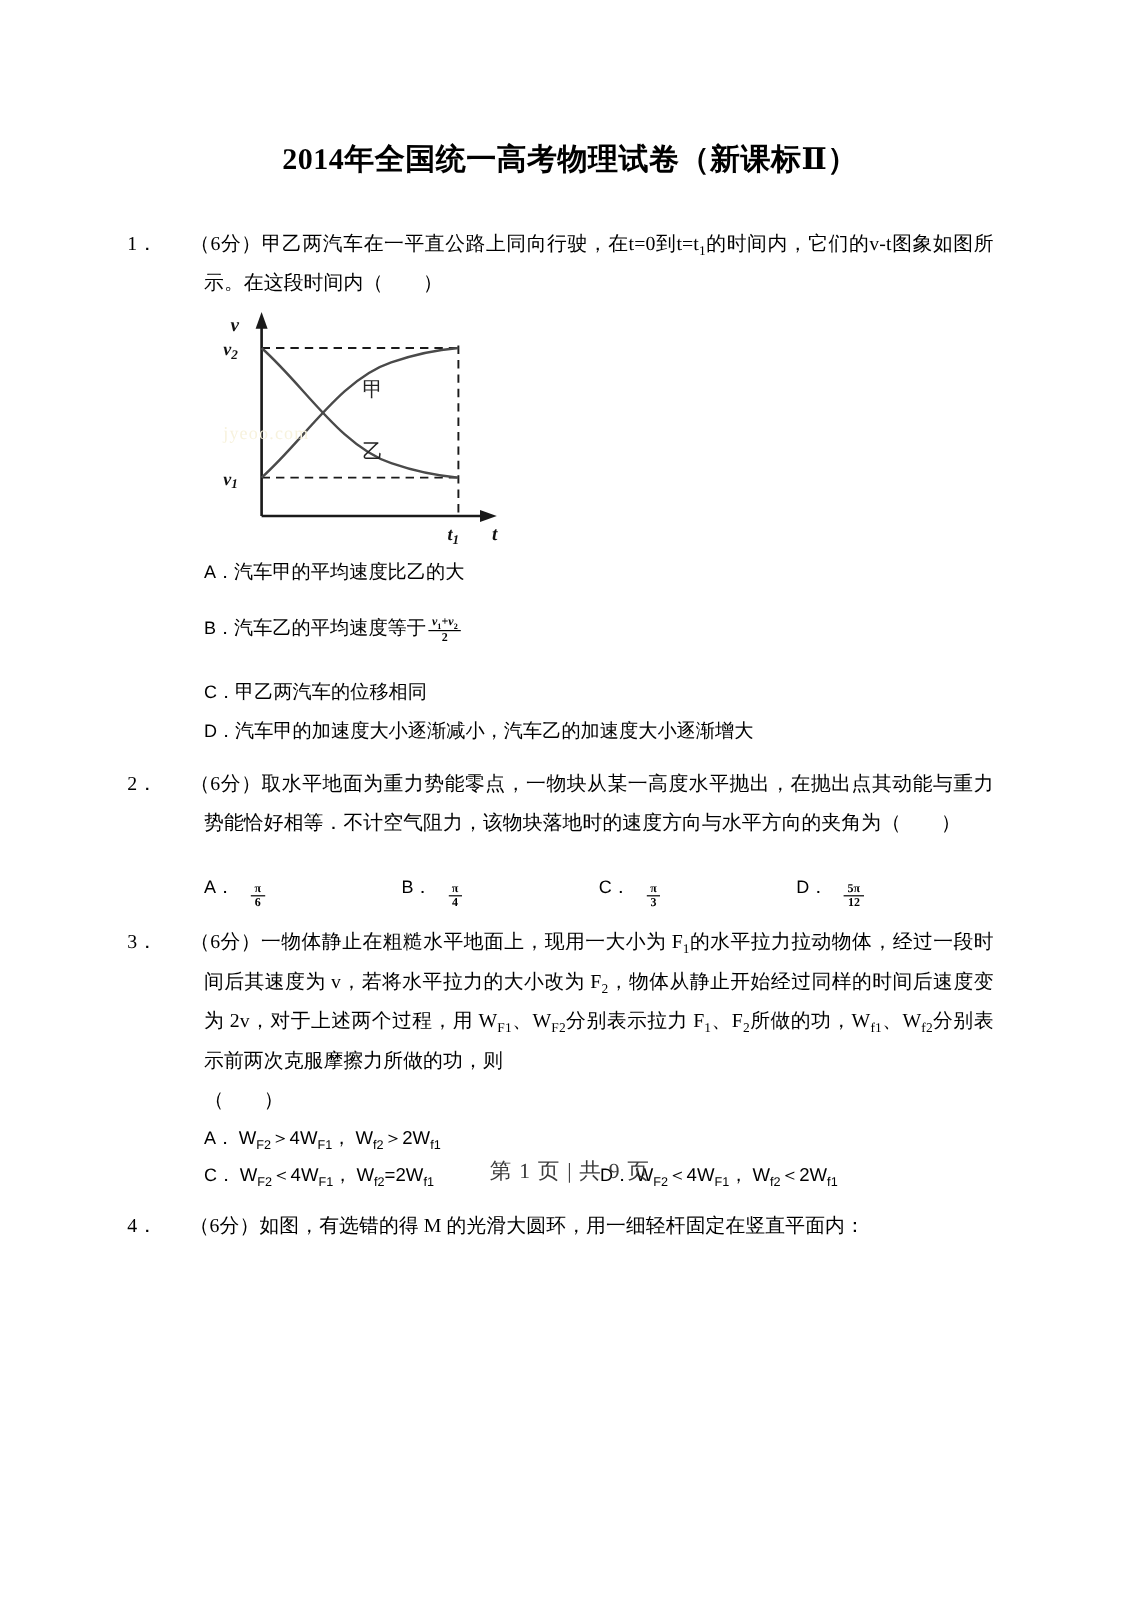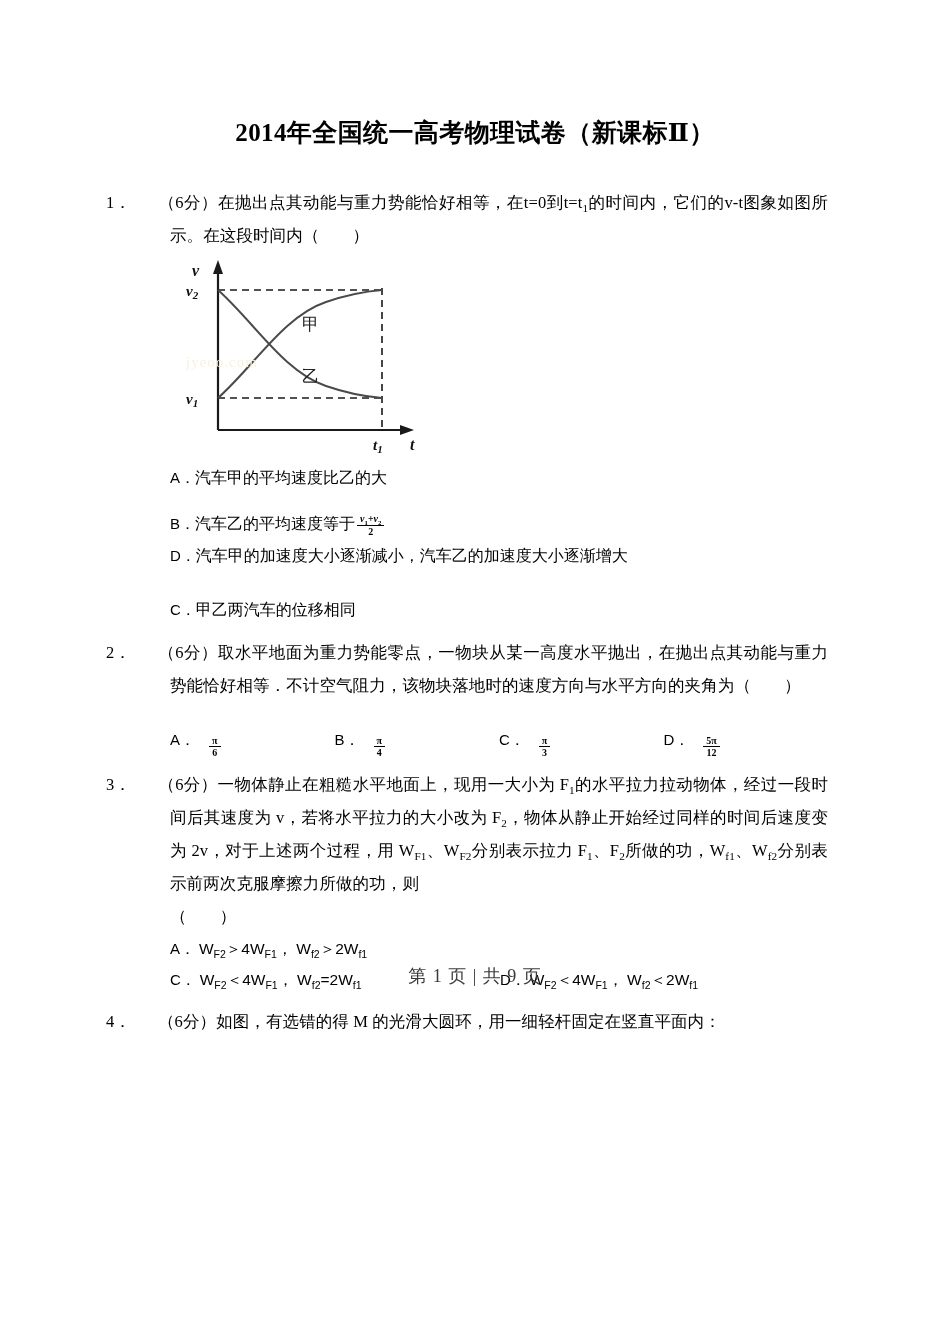--- a/index.html
+++ b/index.html
@@ -175,21 +175,21 @@
 
 <div class="page">
 
   <div class="doc-title">2014年全国统一高考物理试卷（新课标Ⅱ）</div>
 
   <div class="content">
 
 
     <div class="q">
       <div class="q-body">
-        <span class="q-num">1．</span><span>（6分）</span><span>在抛出点其动能与重力势能恰好相等，在t=0到t=t</span><sub>1</sub><span>的时间内，它们的v‑t图象如图所示。在这段时间内（　　）</span>
+        <span class="q-num">1．</span><span>（6分）</span><span>甲乙两汽车在一平直公路上同向行驶，在t=0到t=t</span><sub>1</sub><span>的时间内，它们的v‑t图象如图所示。在这段时间内（　　）</span>
       </div>
 
       <div class="figure">
         <svg width="300" height="200" viewBox="0 0 300 200">
 
           <line x1="44" y1="10" x2="44" y2="172" stroke="#1a1a1a" stroke-width="2.2"></line>
           <polygon points="44,2 39,16 49,16" fill="#1a1a1a"></polygon>
 
           <line x1="44" y1="172" x2="232" y2="172" stroke="#1a1a1a" stroke-width="2.2"></line>
           <polygon points="240,172 226,167 226,177" fill="#1a1a1a"></polygon>
@@ -216,26 +216,26 @@
       </div>
 
       <div class="opt-line">
         <span class="oL">A．</span><span>汽车甲的平均速度比乙的大</span>
       </div>
 
       <div class="opt-line" style="margin-top:14px;">
         <span class="oL">B．</span><span>汽车乙的平均速度等于</span><span class="frac"><span class="num"><span class="mathi">v</span><sub>1</sub><span>+</span><span class="mathi">v</span><sub>2</sub></span><span class="den">2</span></span>
       </div>
 
+      <div class="opt-line" style="margin-top:22px;">
+        <span class="oL">C．</span><span>甲乙两汽车的位移相同</span>
+      </div>
+
       <div class="opt-line">
         <span class="oL">D．</span><span>汽车甲的加速度大小逐渐减小，汽车乙的加速度大小逐渐增大</span>
-      </div>
-
-      <div class="opt-line" style="margin-top:22px;">
-        <span class="oL">C．</span><span>甲乙两汽车的位移相同</span>
       </div>
     </div>
 
     <div class="q">
       <div class="q-body">
         <span class="q-num">2．</span><span>（6分）</span><span>取水平地面为重力势能零点，一物块从某一高度水平抛出，在抛出点其动能与重力势能恰好相等．不计空气阻力，该物块落地时的速度方向与水平方向的夹角为（　　）</span>
       </div>
 
       <div class="frac-opts">
         <div class="cell">

